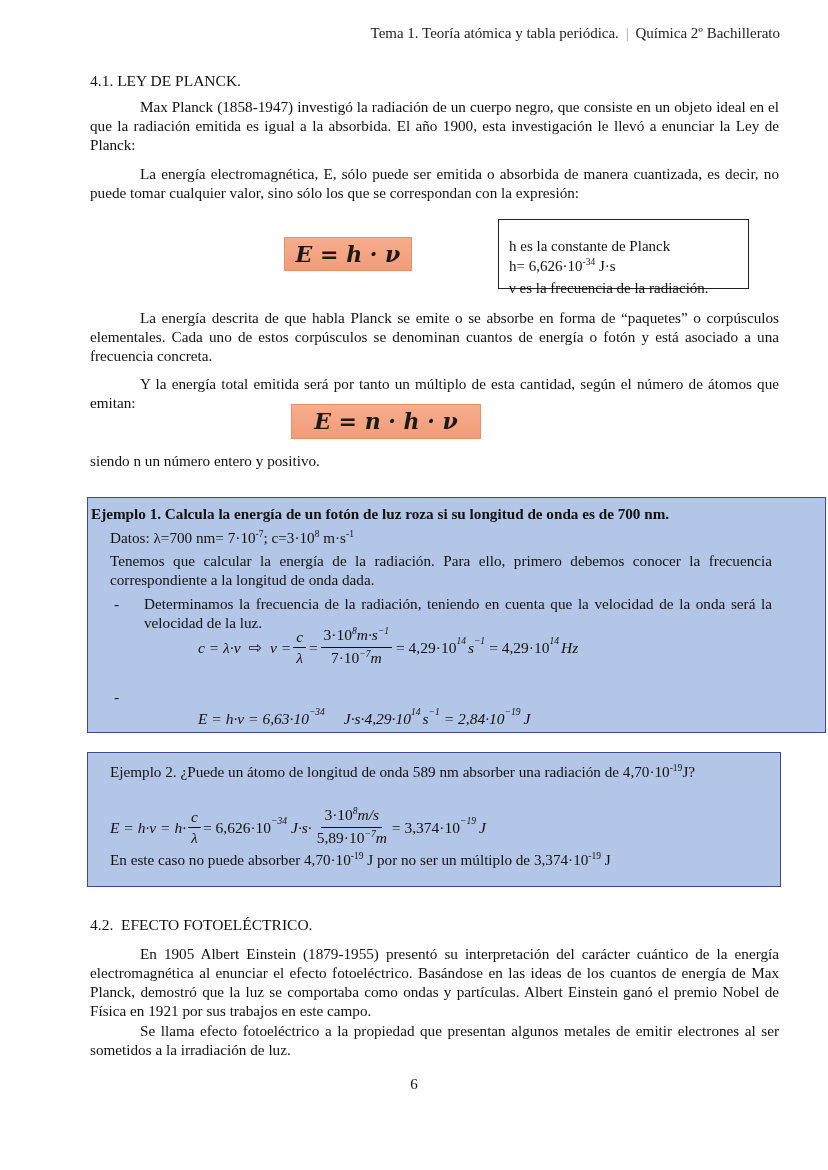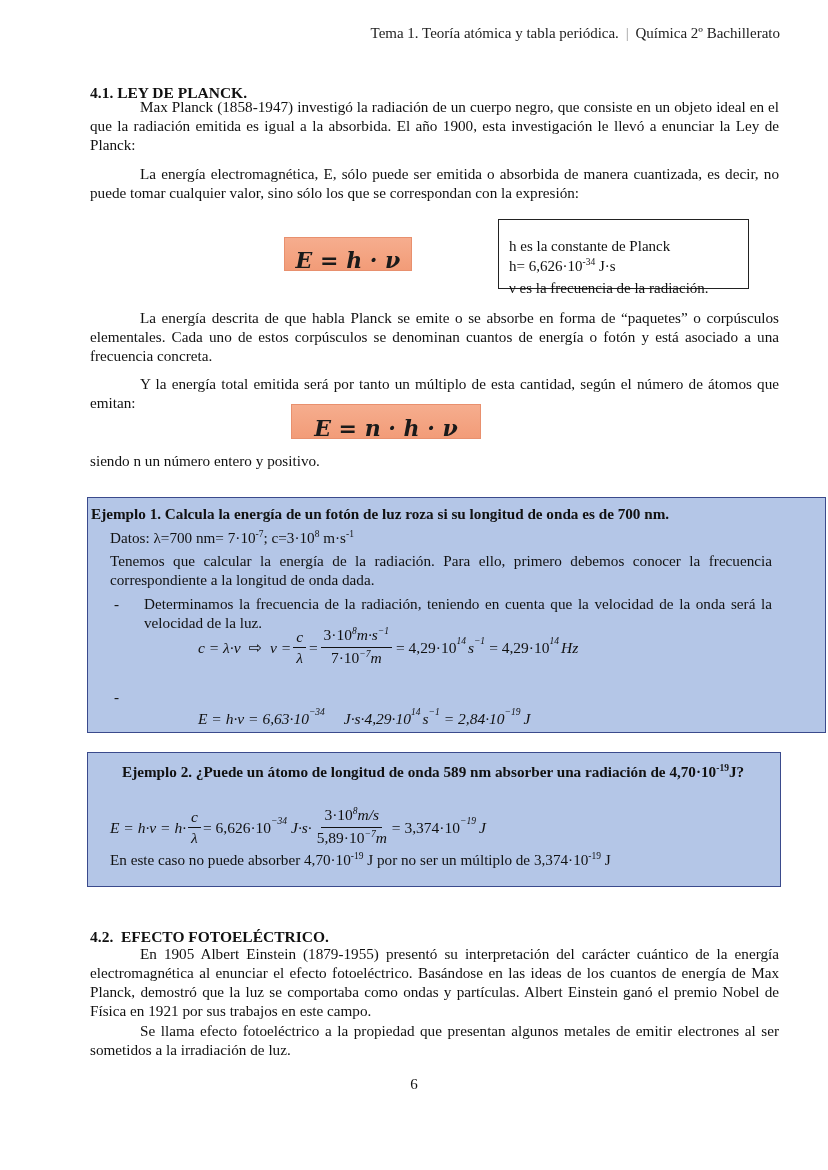--- a/index.html
+++ b/index.html
@@ -1,25 +1,25 @@
 <!DOCTYPE html>
 <html><head>
 <meta charset="utf-8">
 <style>
   * { box-sizing: border-box; margin: 0; padding: 0; }
   html, body { width: 828px; height: 1170px; background: #ffffff; }
   body { position: relative; font-family: "Liberation Serif", "DejaVu Serif", serif; color: #111; font-size: 15.2px; line-height: 19px; }
   .abs { position: absolute; }
   .header { top: 24px; right: 48px; font-size: 15px; color: #222; white-space: nowrap; }
   .header .sep { color: #999; padding: 0 3px; }
-  .h { font-weight: bold; font-size: 15.5px; left: 90px; margin-top: 12px; }
+  .h { font-weight: normal; font-size: 15.5px; left: 90px; }
   .p { left: 90px; width: 689px; text-align: justify; }
   .ind { text-indent: 50px; }
   b { font-weight: normal; }
-  .eq-box { background: #f4a582; background: linear-gradient(#f6ad8e, #f29c78); border: 1px solid #e8906e; font-family: "DejaVu Serif", serif; font-weight: bold; font-style: italic; font-size: 22px; display: flex; align-items: flex-end; justify-content: center; color: #1a1a1a; }
+  .eq-box { background: #f4a582; background: linear-gradient(#f6ad8e, #f29c78); border: 1px solid #e8906e; font-family: "DejaVu Serif", serif; font-weight: bold; font-style: italic; font-size: 22px; display: flex; align-items: center; justify-content: center; color: #1a1a1a; }
   .info-box { border: 1.3px solid #222; padding: 16px 10px; font-size: 15px; line-height: 20px; background: #fff; }
   .blue { background: #b4c6e7; border: 1.5px solid #3a4a8c; }
   .m { font-style: italic; font-family: "Liberation Serif", serif; }
   sup { font-size: 9.5px; vertical-align: 0; position: relative; top: -6px; }
   .frac { display: inline-flex; flex-direction: column; align-items: center; vertical-align: middle; margin: 0 2px; }
   .frac .num { border-bottom: 1px solid #111; padding: 0 3px; line-height: 20px; }
   .frac .den { padding: 0 3px; line-height: 20px; }
   .eqline { font-family: "Liberation Serif", serif; font-size: 15.5px; white-space: nowrap; display: flex; align-items: center; }
   .dash { display: inline-block; width: 30px; }
   .arrow { display: inline-block; margin: 0 8px; font-style: normal; font-size: 16px; }
@@ -97,21 +97,21 @@
       <sup>14</sup>
     <span style="margin-left:2px">s</span>
       <sup>−1</sup>
     <span style="margin-left:4px">= 2,84·10</span>
       <sup>−19</sup>
     <span style="margin-left:3px">J</span>
   </div>
 </div>
 
 <div class="abs blue" style="left:87px; top:752px; width:694px; height:135px;">
-  <div class="abs" style="left:22px; top:9px; width:654px; text-align:justify; font-weight:bold;margin-left:12px;"><span>Ejemplo 2. ¿Puede un átomo de longitud de onda 589 nm absorber una radiación de 4,70·10</span><sup>-19</sup><span>J?</span></div>
+  <div class="abs" style="left:22px; top:9px; width:654px; text-align:justify; font-weight:normal;"><span>Ejemplo 2. ¿Puede un átomo de longitud de onda 589 nm absorber una radiación de 4,70·10</span><sup>-19</sup><span>J?</span></div>
   <div class="abs eqline m" style="left:22px; top:52px;justify-content:flex-end;">
     <span>E = h·ν = h·</span>
     <span class="frac">
         <span class="num">c</span>
         <span class="den">λ</span>
       </span>
     <span style="font-style:normal">= 6,626·10</span>
       <sup>−34</sup>
     <span style="margin-left:4px">J·s·</span>
     <span class="frac">

